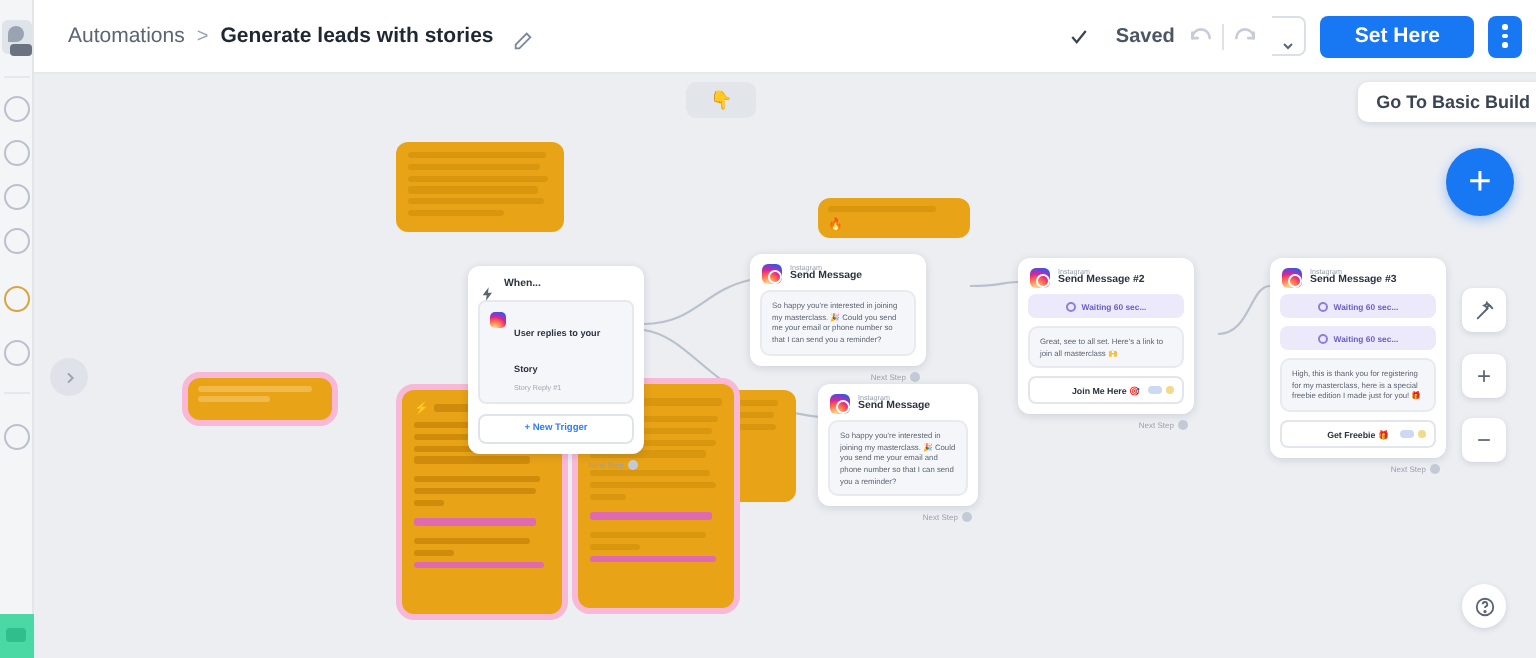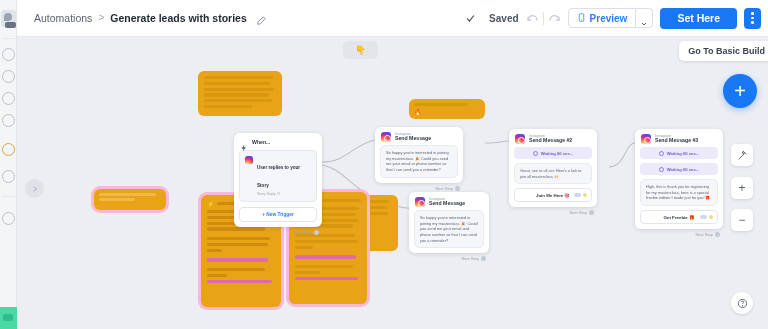--- a/index.html
+++ b/index.html
@@ -42,21 +42,21 @@
     content:""; position:absolute; left:3px; top:7px; width:10px; height:7px;
     background:#2fbf8c; border-radius:2px;
   }
 
   
   .header {
     position: absolute; left: 17px; top: 0; right: 0; height: 37px;
     background: #ffffff; border-bottom: 1px solid #e6e8ec;
     display: flex; align-items: center; z-index: 25;
   }
-  .crumbs { display: flex; margin-left: 17px; gap: 6px; }
+  .crumbs { display: flex; align-items: center; margin-left: 17px; gap: 6px; }
   .crumb-root { font-size: 10.5px; color: #5b6472; }
   .crumb-sep { font-size: 10px; color: #9aa3b2; }
   .crumb-cur { font-size: 10.5px; color: #1f2733; font-weight: 700; }
   .pencil-ico { width: 11px; height: 11px; color: #7c8697; display:inline-block; margin-left:3px;}
   .header-right { margin-left: auto; display: flex; align-items: center; gap: 7px; padding-right: 7px; }
   .saved { display: flex; align-items: center; gap: 14px; font-size: 10px; color: #4b5563; font-weight:600;}
   .check { width: 9px; height: 9px; color: #3b4452; }
   .undo-grp { display: flex; align-items: center; gap: 4px; }
   .arc-ico { width: 13px; height: 13px; color: #c7ccd6; }
   .vline { width: 1px; height: 13px; background: #dfe3e9; }
@@ -272,29 +272,20 @@
         <span class="arc-ico">
           <svg viewBox="0 0 24 24" fill="none" stroke="currentColor" stroke-width="2.4" stroke-linecap="round">
               <path d="M20 13A8 8 0 0 0 4 13"></path>
               <path d="M20 13V8"></path>
               <path d="M20 13h-5"></path>
             </svg>
         </span>
       </div>
 
       <div class="preview-wrap">
-        <div class="btn-preview">
-          <span class="phone-ico">
-            <svg viewBox="0 0 24 24" fill="none" stroke="currentColor" stroke-width="2">
-                <rect x="6" y="2" width="12" height="20" rx="2"></rect>
-                <path d="M11 18h2"></path>
-              </svg>
-          </span>
-          <span>Preview</span>
-        </div>
         <div class="btn-caret">
           <span class="caret-ico">
             <svg viewBox="0 0 24 24" fill="none" stroke="currentColor" stroke-width="3">
                 <path d="M6 9l6 6 6-6"></path>
               </svg>
           </span>
         </div>
       </div>
 
       <button class="btn-setlive">Set Here</button>

